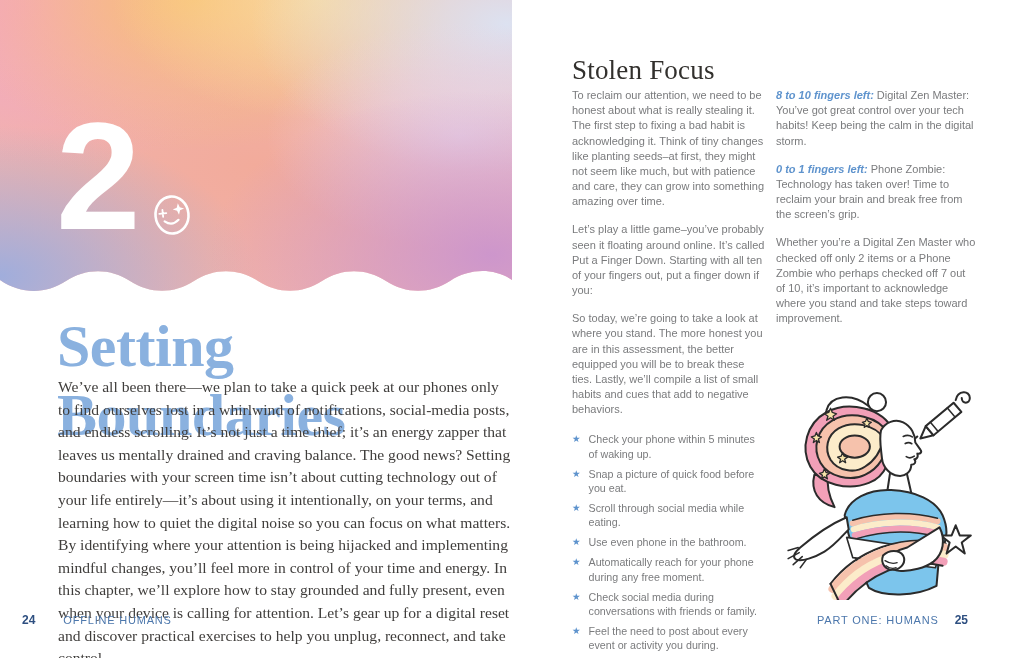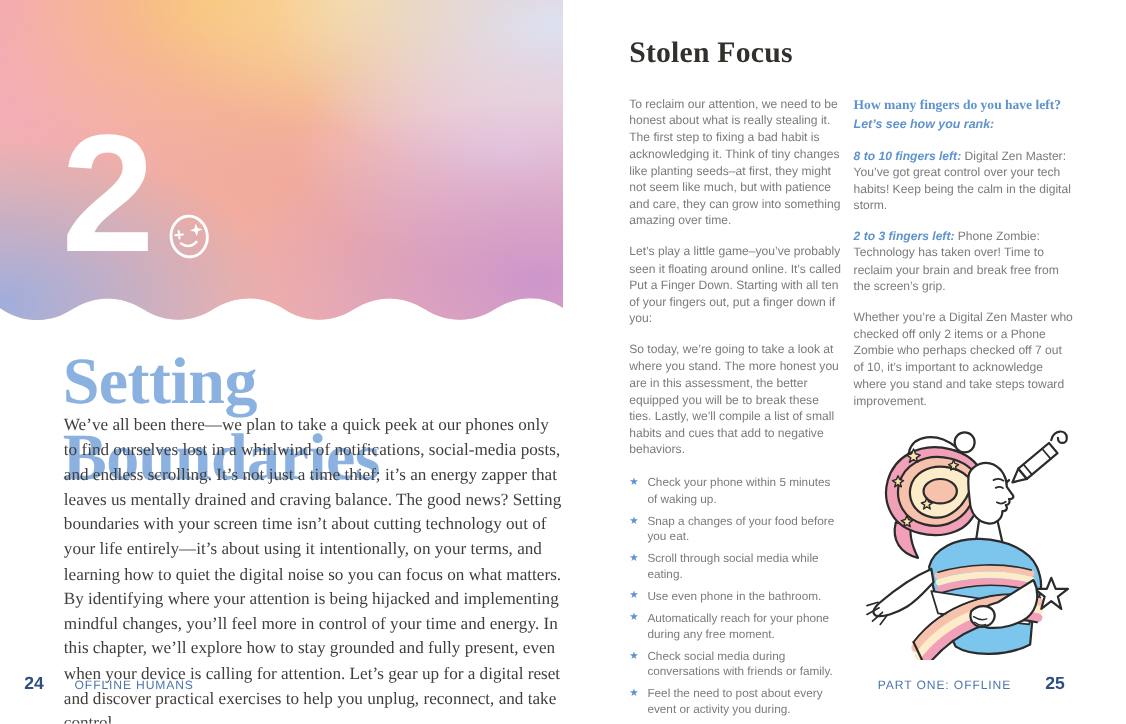--- a/index.html
+++ b/index.html
@@ -21,30 +21,30 @@
     position:absolute; left:57px; top:312px; width:460px;
     font-family:"Liberation Serif", serif; font-weight:600;
     font-size:60px; letter-spacing:-0.5px; color:#8ab1df;
   }
   .intro {
     position:absolute; left:58px; top:376px; width:454px;
     font-family:"Liberation Serif", serif; font-size:15.6px;
     line-height:1.45; color:#403e3c;
   }
   .footer { position:absolute; top:613px; font-size:12px; }
-  .footer .pg-num { font-weight:bold; color:#2e4f80; font-size:16px; }
+  .footer .pg-num { font-weight:bold; color:#2e4f80; font-size:12px; }
   .footer .pg-label { color:#4c77ac; font-size:11px; letter-spacing:0.8px; }
   .footer-left  { left:22px; }
   .footer-left .pg-label { margin-left:28px; }
   .footer-right { right:56px; text-align:right; }
-  .footer-right .pg-num { margin-left:31px; }
+  .footer-right .pg-num { margin-left:16px; }
   
   .section-heading {
-    position:absolute; left:572px; top:32px;
-    font-family:"Liberation Serif", serif; font-weight:bold;
+    position:absolute; left:572px; top:55px;
+    font-family:"Liberation Serif", serif; font-weight:normal;
     font-size:27px; color:#32302d; letter-spacing:0.2px;
   }
   .col { position:absolute; color:#7a7b7d; font-size:11px; line-height:1.38; }
   .col-a { left:572px; top:88px; width:194px; }
   .col-b { left:776px; top:88px; width:200px; }
   .col p { margin:0 0 13px 0; }
   .checklist { list-style:none; margin-top:15px; }
   .checklist li { display:flex; gap:8px; margin-bottom:6px; font-size:10.7px; line-height:1.32; }
   .checklist .star { color:#5e93cd; font-size:9.5px; line-height:1.5; flex:0 0 auto; }
   .blue-head { color:#5e93cd; }
@@ -142,21 +142,21 @@
       <p>To reclaim our attention, we need to be honest about what is really stealing it. The first step to fixing a bad habit is acknowledging it. Think of tiny changes like planting seeds–at first, they might not seem like much, but with patience and care, they can grow into something amazing over time.</p>
       <p>Let’s play a little game–you’ve probably seen it floating around online. It’s called Put a Finger Down. Starting with all ten of your fingers out, put a finger down if you:</p>
       <p>So today, we’re going to take a look at where you stand. The more honest you are in this assessment, the better equipped you will be to break these ties. Lastly, we’ll compile a list of small habits and cues that add to negative behaviors.</p>
       <ul class="checklist">
         <li>
             <span class="star">★</span>
             <span>Check your phone within 5 minutes of waking up.</span>
           </li>
         <li>
             <span class="star">★</span>
-            <span>Snap a changes of your food before you eat.</span>
+            <span>Snap a picture of quick food before you eat.</span>
           </li>
         <li>
             <span class="star">★</span>
             <span>Scroll through social media while eating.</span>
           </li>
         <li>
             <span class="star">★</span>
             <span>Use even phone in the bathroom.</span>
           </li>
         <li>
@@ -169,26 +169,22 @@
           </li>
         <li>
             <span class="star">★</span>
             <span>Feel the need to post about every event or activity you during.</span>
           </li>
 
       </ul>
     </div>
 
     <div class="col col-b">
-      <p class="blue-head">
-        <span class="bh">How many fingers do you have left?</span>
-        <em>Let’s see how you rank:</em>
-      </p>
       <p class="rank"><b>8 to 10 fingers left:</b><span>Digital Zen Master: You’ve got great control over your tech habits! Keep being the calm in the digital storm.</span></p>
-      <p class="rank"><b>2 to 3 fingers left:</b><span>Phone Zombie: Technology has taken over! Time to reclaim your brain and break free from the screen’s grip.</span></p>
+      <p class="rank"><b>0 to 1 fingers left:</b><span>Phone Zombie: Technology has taken over! Time to reclaim your brain and break free from the screen’s grip.</span></p>
       <p>Whether you’re a Digital Zen Master who checked off only 2 items or a Phone Zombie who perhaps checked off 7 out of 10, it’s important to acknowledge where you stand and take steps toward improvement.</p>
     </div>
 
     <div class="illustration">
       <svg width="192" height="214" viewBox="0 0 190 212">
         <g stroke="#2b2b2b" stroke-linecap="round" stroke-linejoin="round">
 
           <path d="M130,50 C120,60 106,56 100,44 C96,34 90,26 80,23" fill="none" stroke-width="2"></path>
           <circle cx="90" cy="16" r="9" fill="#ffffff" stroke-width="2"></circle>
           <path d="M82,20 C64,6 44,10 40,24 C37,33 44,40 54,38" fill="none" stroke-width="2"></path>
@@ -242,17 +238,17 @@
           <polygon points="168,138 172,148 183,148 174,155 177,166 168,159 159,166 162,155 153,148 164,148" fill="#ffffff" stroke-width="2"></polygon>
 
           <path d="M152,140 C158,152 156,166 146,174 C138,180 124,184 112,183 C104,182 100,178 102,172 C104,166 112,162 120,160 Z" fill="#ffffff" stroke-width="2"></path>
           <path d="M96,168 C102,162 112,162 116,168 C119,174 115,181 107,182 C99,183 93,176 96,168 Z" fill="#ffffff" stroke-width="2"></path>
           <path d="M98,173 q6,4 12,2 M99,178 q5,4 10,2" fill="none" stroke-width="1.3"></path>
         </g>
       </svg>
     </div>
 
     <footer class="footer footer-right">
-      <span class="pg-label">PART ONE: OFFLINE</span><span class="pg-num">25</span>
+      <span class="pg-label">PART ONE: HUMANS</span><span class="pg-num">25</span>
     </footer>
   </section>
 
 </div>
 
 </body></html>

